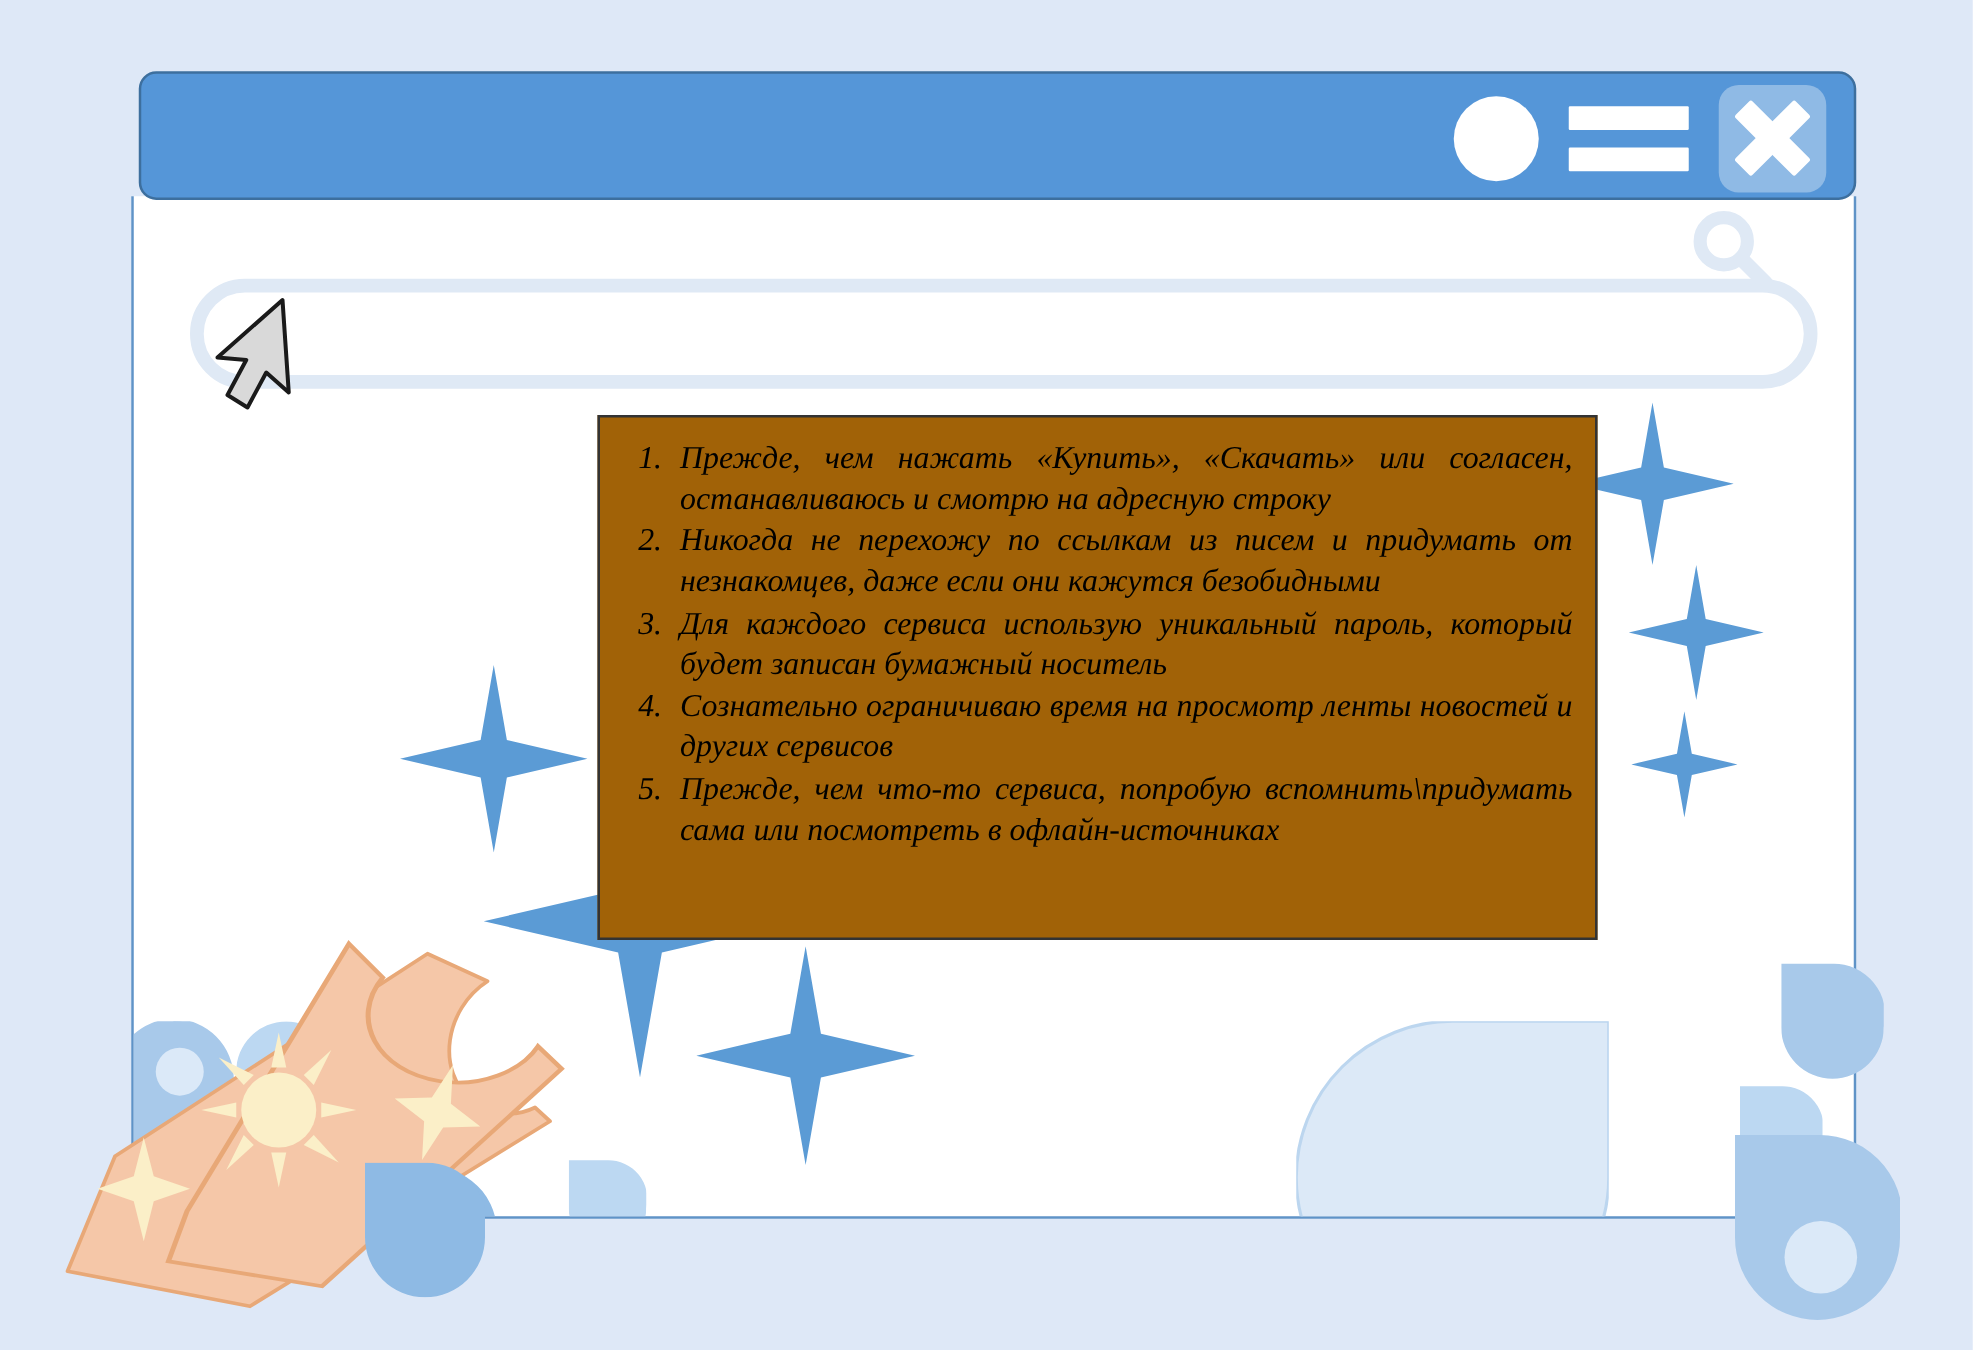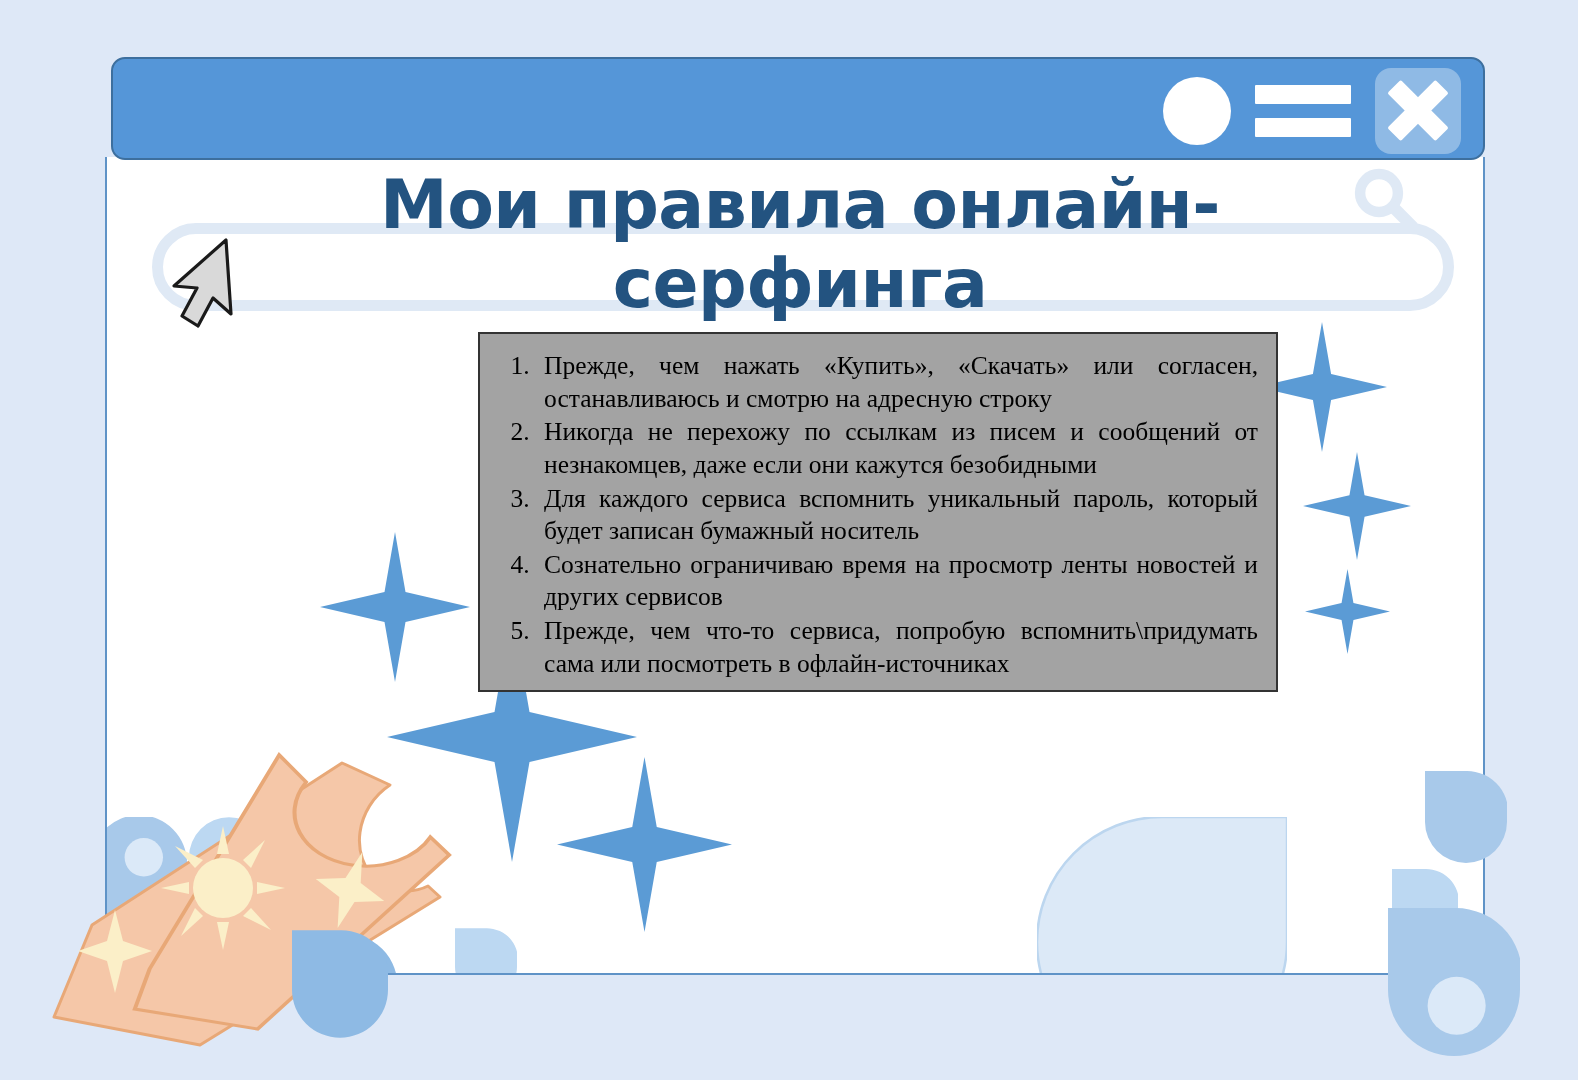--- a/index.html
+++ b/index.html
@@ -161,25 +161,26 @@
     z-index: 7;
     white-space: pre-line;
   }
 
   
   .rules-box {
     position: absolute;
     left: 478px;
     top: 332px;
     width: 800px;
-    height: 360px;
-    background: #a3a3a3;
+    height: 420px;
+    background: #a16207;
     border: 2px solid #333333;
     box-sizing: border-box;
     z-index: 8;
+    font-style: italic;
   }
   .rules-list {
     margin: 0;
     padding: 16px 18px 0 56px;
     list-style: decimal;
     font-family: "Liberation Serif", serif;
     font-size: 25.5px;
     line-height: 1.28;
     color: #000000;
     text-align: justify;
@@ -320,28 +321,26 @@
     </div>
 
   </div>
 
   <div class="cursor-arrow">
     <svg viewBox="0 0 90 110" aria-hidden="true">
       <path d="M58 12 L63 86 L45 70 L30 98 L14 88 L29 60 L6 58 Z" fill="#d9d9d9" stroke="#1a1a1a" stroke-width="3.2" stroke-linejoin="round"></path>
     </svg>
   </div>
 
-  <div class="slide-title">Мои правила онлайн-
-серфинга</div>
 
   <div class="rules-box">
     <ol class="rules-list">
       <li>Прежде, чем нажать «Купить», «Скачать» или согласен, останавливаюсь и смотрю на адресную строку</li>
-      <li>Никогда не перехожу по ссылкам из писем и сообщений от незнакомцев, даже если они кажутся безобидными</li>
-      <li>Для каждого сервиса вспомнить уникальный пароль, который будет записан бумажный носитель</li>
+      <li>Никогда не перехожу по ссылкам из писем и придумать от незнакомцев, даже если они кажутся безобидными</li>
+      <li>Для каждого сервиса использую уникальный пароль, который будет записан бумажный носитель</li>
       <li>Сознательно ограничиваю время на просмотр ленты новостей и других сервисов</li>
       <li>Прежде, чем что-то сервиса, попробую вспомнить\придумать сама или посмотреть в офлайн-источниках</li>
     </ol>
   </div>
 
   <div class="bottom-shapes" style="left:1425px; top:768px; width:82px; height:98px; z-index:11;">
     <svg viewBox="0 0 100 112" aria-hidden="true">
       <path d="M0 50 A50 50 0 0 1 100 50 L100 112 L50 112 A50 50 0 0 1 0 50 Z" fill="#a8c9ea" transform="rotate(180 50 56)"></path>
     </svg>
   </div>

